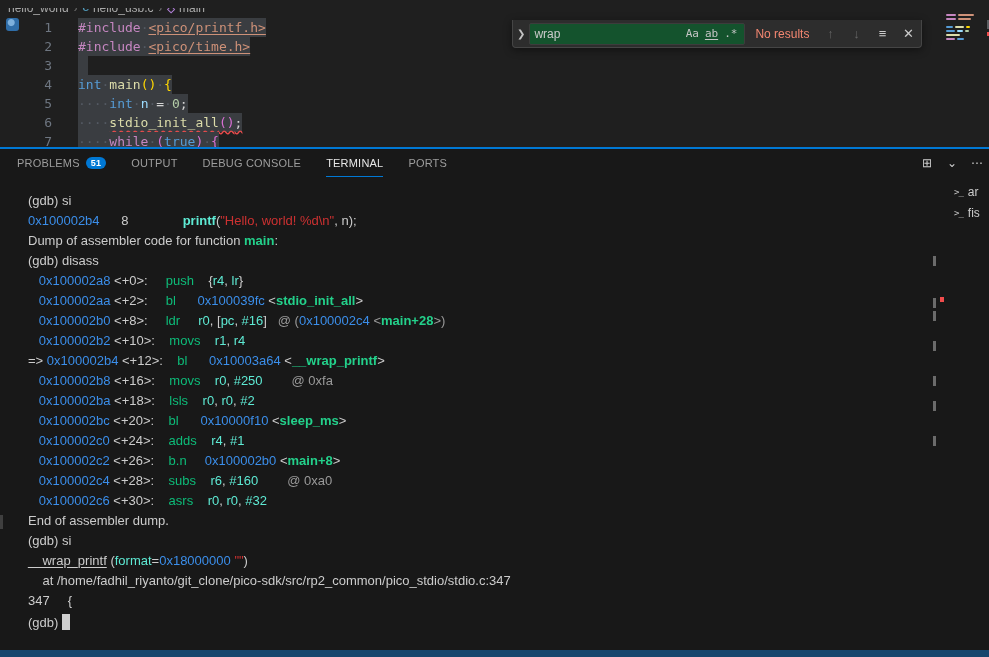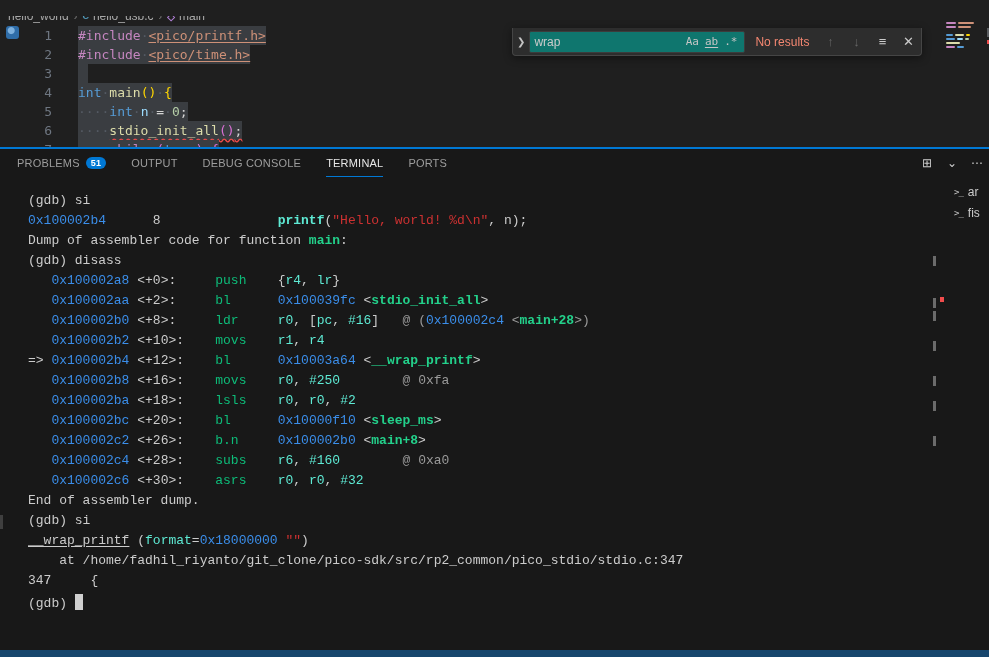--- a/index.html
+++ b/index.html
@@ -8,21 +8,21 @@
 
   
   .breadcrumb{position:absolute;left:8px;top:-10px;height:20px;display:flex;align-items:center;gap:5px;font-size:12px;color:#a9a9a9;white-space:nowrap;z-index:2}
   .crumb{display:flex;align-items:center;gap:4px;cursor:pointer}
   .crumb-chevron{color:#767676;font-size:11px}
   .crumb-icon{font-size:9px;font-weight:bold}
   .c-file{color:#519aba}
   .c-symbol{color:#b180d7;font-size:10px}
 
   
-  .editor{position:absolute;left:0;top:16px;width:989px;height:183px;overflow:hidden;background:#1f1f1f}
+  .editor{position:absolute;left:0;top:8px;width:989px;height:183px;overflow:hidden;background:#1f1f1f}
   .gutter-icon{position:absolute;left:6px;top:10px;width:13px;height:13px;border-radius:3px;
     background:radial-gradient(circle at 40% 35%, #7db0dd 0 3px, #2f6da8 4px);z-index:2}
   .editor-lines{position:absolute;left:0;top:10px;width:100%;font-family:"DejaVu Sans Mono",monospace;font-size:13px;line-height:19px}
   .code-line{display:flex;height:19px;white-space:pre}
   .line-num{width:52px;text-align:right;color:#6e7681;flex:none}
   .code-content{margin-left:26px}
   .sel{background:#3a3d41;display:inline-block;height:19px}
   .sel-empty{width:10px}
   .tok{color:#d4d4d4}
   .tok.pp{color:#c586c0}
@@ -42,39 +42,39 @@
   
   .minimap{position:absolute;left:946px;top:6px;width:42px;height:46px}
   .mrow{height:2px;margin-bottom:2px;display:flex;gap:2px}
   .mbar{height:2px;border-radius:1px}
   .minimap-mark{position:absolute;right:-2px;top:18px;width:3px;height:4px;background:#f14c4c}
   .minimap-selmark{position:absolute;right:-2px;top:6px;width:3px;height:9px;background:#5a5d61}
 
   
   .find-widget{position:absolute;left:512px;top:12px;width:410px;height:28px;background:#2d2d2d;border:1px solid #454545;border-top:none;border-radius:0 0 4px 4px;display:flex;align-items:center;gap:4px;padding:0 4px;box-shadow:0 2px 8px rgba(0,0,0,.45);z-index:6}
   .find-chevron{color:#c5c5c5;font-size:10px;width:13px;text-align:center;cursor:pointer}
-  .find-input{display:flex;align-items:center;background:#0f766e;border:1px solid #3c3c3c;border-radius:2px;height:22px;width:216px;padding:0 4px}
+  .find-input{display:flex;align-items:center;background:#14532d;border:1px solid #3c3c3c;border-radius:2px;height:22px;width:216px;padding:0 4px}
   .find-input input{flex:1;background:transparent;border:none;outline:none;color:#cccccc;font-size:12px;font-family:"Liberation Sans",sans-serif;min-width:0}
   .find-toggle{color:#c5c5c5;font-size:11px;padding:0 3px;border-radius:3px;font-family:"DejaVu Sans Mono",monospace;cursor:pointer;flex:none}
   .find-toggle.word-underline{text-decoration:underline;text-underline-offset:2px}
   .find-count{color:#f48771;font-size:12px;padding:0 6px;white-space:nowrap}
   .find-btn{width:22px;height:22px;display:flex;align-items:center;justify-content:center;color:#cccccc;font-size:13px;border-radius:4px;cursor:pointer;flex:none}
   .find-btn.disabled{color:#666}
 
   
   .panel{position:absolute;left:0;top:147px;width:989px;height:510px;background:#181818;border-top:2px solid #0078d4}
   .panel-header{height:28px;display:flex;align-items:center;padding-left:17px;position:relative}
   .panel-tab{font-size:11px;color:#9d9d9d;margin-right:25px;display:flex;align-items:center;gap:6px;height:28px;cursor:pointer;letter-spacing:.2px;border-bottom:1px solid transparent}
   .panel-tab.active{color:#e7e7e7;border-bottom:1px solid #0078d4}
   .badge{background:#0078d4;color:#fff;font-size:9px;border-radius:9px;padding:1px 5px;font-weight:bold}
   .panel-actions{position:absolute;right:4px;top:0;height:28px;display:flex;align-items:center;gap:9px;color:#cccccc}
   .panel-action{font-size:12px;cursor:pointer;width:16px;text-align:center}
 
   
-  .terminal{position:absolute;left:0;top:28px;right:46px;bottom:0;padding:14px 0 0 28px;font-family:Liberation Mono, monospace;font-size:13px;line-height:20px;color:#cccccc;overflow:hidden}
+  .terminal{position:absolute;left:0;top:28px;right:46px;bottom:0;padding:14px 0 0 28px;font-family:Liberation Sans, sans-serif;font-size:13px;line-height:20px;color:#cccccc;overflow:hidden}
   .tl{white-space:pre;height:20px}
   .t-d{color:#cccccc}
   .t-a{color:#3b8eea}
   .t-g{color:#0dbc79}
   .t-gb{color:#23d18b;font-weight:bold}
   .t-c{color:#5eead4}
   .t-r{color:#cd3131}
   .t-rb{color:#5eead4;font-weight:bold}
   .t-m{color:#9a9a9a}
   .t-du{color:#cccccc;text-decoration:underline;text-underline-offset:2px}
@@ -206,20 +206,21 @@
         <div class="tl"><span class="t-d">Dump of assembler code for function </span><span class="t-gb">main</span><span class="t-d">:</span></div>
         <div class="tl"><span class="t-d">(gdb) disass</span></div>
         <div class="tl"><span class="t-d">   </span><span class="t-a">0x100002a8</span><span class="t-d"> &lt;+0&gt;:</span><span class="t-d">     </span><span class="t-g">push</span><span class="t-d">    </span><span class="t-d">{</span><span class="t-c">r4</span><span class="t-d">, </span><span class="t-c">lr</span><span class="t-d">}</span></div>
         <div class="tl"><span class="t-d">   </span><span class="t-a">0x100002aa</span><span class="t-d"> &lt;+2&gt;:</span><span class="t-d">     </span><span class="t-g">bl</span><span class="t-d">      </span><span class="t-a">0x100039fc</span><span class="t-d"> &lt;</span><span class="t-gb">stdio_init_all</span><span class="t-d">&gt;</span></div>
         <div class="tl"><span class="t-d">   </span><span class="t-a">0x100002b0</span><span class="t-d"> &lt;+8&gt;:</span><span class="t-d">     </span><span class="t-g">ldr</span><span class="t-d">     </span><span class="t-c">r0</span><span class="t-d">, [</span><span class="t-c">pc</span><span class="t-d">, </span><span class="t-c">#16</span><span class="t-d">]</span><span class="t-d">   </span><span class="t-m">@ (</span><span class="t-a">0x100002c4</span><span class="t-m"> &lt;</span><span class="t-gb">main+28</span><span class="t-m">&gt;)</span></div>
         <div class="tl"><span class="t-d">   </span><span class="t-a">0x100002b2</span><span class="t-d"> &lt;+10&gt;:</span><span class="t-d">    </span><span class="t-g">movs</span><span class="t-d">    </span><span class="t-c">r1</span><span class="t-d">, </span><span class="t-c">r4</span></div>
         <div class="tl"><span class="t-d">=&gt; </span><span class="t-a">0x100002b4</span><span class="t-d"> &lt;+12&gt;:</span><span class="t-d">    </span><span class="t-g">bl</span><span class="t-d">      </span><span class="t-a">0x10003a64</span><span class="t-d"> &lt;</span><span class="t-gb">__wrap_printf</span><span class="t-d">&gt;</span></div>
         <div class="tl"><span class="t-d">   </span><span class="t-a">0x100002b8</span><span class="t-d"> &lt;+16&gt;:</span><span class="t-d">    </span><span class="t-g">movs</span><span class="t-d">    </span><span class="t-c">r0</span><span class="t-d">, </span><span class="t-c">#250</span><span class="t-d">        </span><span class="t-m">@ 0xfa</span></div>
         <div class="tl"><span class="t-d">   </span><span class="t-a">0x100002ba</span><span class="t-d"> &lt;+18&gt;:</span><span class="t-d">    </span><span class="t-g">lsls</span><span class="t-d">    </span><span class="t-c">r0</span><span class="t-d">, </span><span class="t-c">r0</span><span class="t-d">, </span><span class="t-c">#2</span></div>
         <div class="tl"><span class="t-d">   </span><span class="t-a">0x100002bc</span><span class="t-d"> &lt;+20&gt;:</span><span class="t-d">    </span><span class="t-g">bl</span><span class="t-d">      </span><span class="t-a">0x10000f10</span><span class="t-d"> &lt;</span><span class="t-gb">sleep_ms</span><span class="t-d">&gt;</span></div>
+        <div class="tl"><span class="t-d">   </span><span class="t-a">0x100002c0</span><span class="t-d"> &lt;+24&gt;:</span><span class="t-d">    </span><span class="t-g">adds</span><span class="t-d">    </span><span class="t-c">r4</span><span class="t-d">, </span><span class="t-c">#1</span></div>
         <div class="tl"><span class="t-d">   </span><span class="t-a">0x100002c2</span><span class="t-d"> &lt;+26&gt;:</span><span class="t-d">    </span><span class="t-g">b.n</span><span class="t-d">     </span><span class="t-a">0x100002b0</span><span class="t-d"> &lt;</span><span class="t-gb">main+8</span><span class="t-d">&gt;</span></div>
         <div class="tl"><span class="t-d">   </span><span class="t-a">0x100002c4</span><span class="t-d"> &lt;+28&gt;:</span><span class="t-d">    </span><span class="t-g">subs</span><span class="t-d">    </span><span class="t-c">r6</span><span class="t-d">, </span><span class="t-c">#160</span><span class="t-d">        </span><span class="t-m">@ 0xa0</span></div>
         <div class="tl"><span class="t-d">   </span><span class="t-a">0x100002c6</span><span class="t-d"> &lt;+30&gt;:</span><span class="t-d">    </span><span class="t-g">asrs</span><span class="t-d">    </span><span class="t-c">r0</span><span class="t-d">, </span><span class="t-c">r0</span><span class="t-d">, </span><span class="t-c">#32</span></div>
         <div class="tl"><span class="t-d">End of assembler dump.</span></div>
         <div class="tl"><span class="t-d">(gdb) si</span></div>
         <div class="tl"><span class="t-du">__wrap_printf</span><span class="t-d"> (</span><span class="t-c">format</span><span class="t-d">=</span><span class="t-a">0x18000000</span><span class="t-d"> </span><span class="t-r">""</span><span class="t-d">)</span></div>
         <div class="tl"><span class="t-d">    at /home/fadhil_riyanto/git_clone/pico-sdk/src/rp2_common/pico_stdio/stdio.c:347</span></div>
         <div class="tl"><span class="t-d">347     {</span></div>
         <div class="tl"><span class="t-d">(gdb) </span><span class="cursor"></span></div>
       </div>

